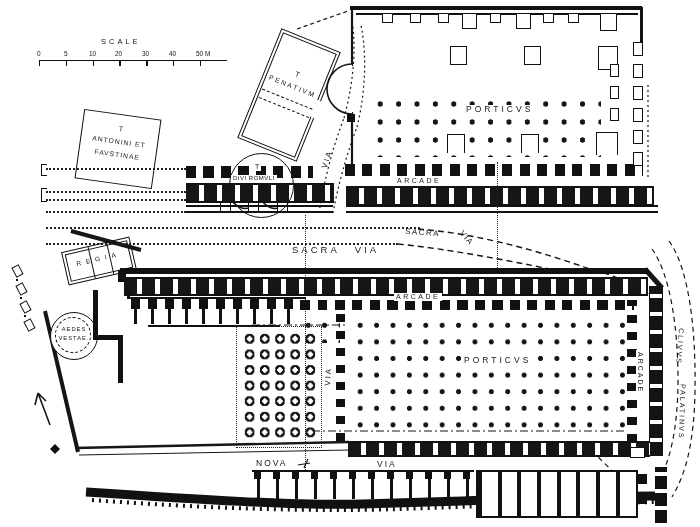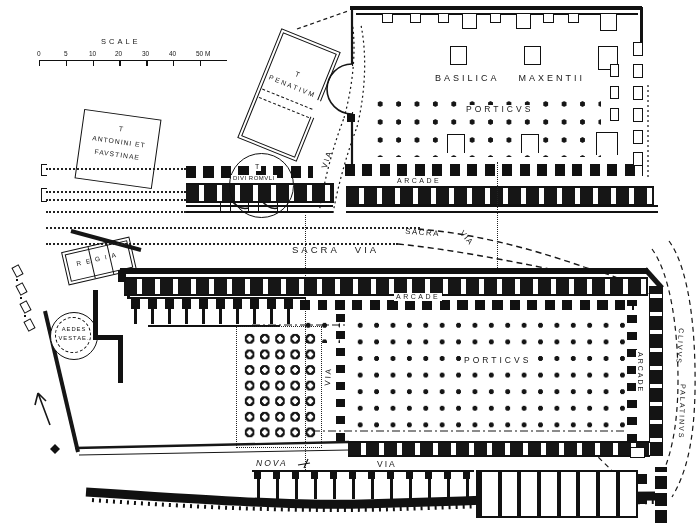--- a/index.html
+++ b/index.html
@@ -142,21 +142,20 @@
   <div class="a box" style="left:598px;top:46px;width:18px;height:22px;"></div>
   <div class="a box" style="left:633px;top:42px;width:8px;height:12px;"></div>
   <div class="a box" style="left:633px;top:64px;width:8px;height:12px;"></div>
   <div class="a box" style="left:633px;top:86px;width:8px;height:12px;"></div>
   <div class="a box" style="left:633px;top:108px;width:8px;height:12px;"></div>
   <div class="a box" style="left:633px;top:130px;width:8px;height:12px;"></div>
   <div class="a box" style="left:633px;top:152px;width:8px;height:12px;"></div>
   <div class="a box" style="left:610px;top:64px;width:7px;height:11px;"></div>
   <div class="a box" style="left:610px;top:86px;width:7px;height:11px;"></div>
   <div class="a box" style="left:610px;top:108px;width:7px;height:11px;"></div>
-  <div class="lb" style="left:435px;top:74px;font-size:9px;letter-spacing:3px;word-spacing:14px;">BASILICA MAXENTII</div>
   <div class="a dots-b" style="left:371px;top:95px;width:230px;height:62px;"></div>
   <div class="a box" style="left:447px;top:134px;width:16px;height:18px;border-bottom:none;"></div>
   <div class="a box" style="left:521px;top:134px;width:16px;height:18px;border-bottom:none;"></div>
   <div class="a box" style="left:596px;top:132px;width:20px;height:22px;border-bottom:none;"></div>
   <div class="a ink" style="left:347px;top:114px;width:8px;height:8px;"></div>
   <div class="lb wbg" style="left:464px;top:105px;font-size:8.5px;letter-spacing:3px;">PORTICVS</div>
   <div class="lb wbg" style="left:395px;top:177px;font-size:7px;letter-spacing:2.5px;">ARCADE</div>
 
   <div class="lb" style="left:308px;top:155px;width:40px;text-align:center;font-size:8px;letter-spacing:2px;transform:rotate(-72deg);">VIA</div>
 
@@ -214,21 +213,21 @@
   <div class="a dots-l" style="left:300px;top:317px;width:40px;height:26px;"></div>
 
   <div class="a" style="left:236px;top:326px;width:84px;height:120px;border:1px dotted #222;"></div>
   <div class="a rings" style="left:242px;top:331px;width:76px;height:112px;"></div>
 
   <div class="lb wbg" style="left:462px;top:356px;font-size:8.5px;letter-spacing:3px;">PORTICVS</div>
   <div class="lb wbg" style="left:394px;top:293px;font-size:7px;letter-spacing:2.5px;">ARCADE</div>
   <div class="lb wbg" style="left:636px;top:350px;font-size:7px;letter-spacing:2px;writing-mode:vertical-rl;padding:2px 0;">ARCADE</div>
   <div class="lb wbg" style="left:312px;top:372px;width:30px;text-align:center;font-size:8px;letter-spacing:2px;transform:rotate(-86deg);">VIA</div>
 
-  <div class="lb" style="left:256px;top:459px;font-size:8.5px;letter-spacing:2px;font-style:italic;">NOVA</div>
+  <div class="lb" style="left:256px;top:459px;font-size:8.5px;letter-spacing:2px;">NOVA</div>
   <div class="lb" style="left:377px;top:460px;font-size:8.5px;letter-spacing:2px;">VIA</div>
 
   <div class="a ink" style="left:252px;top:470px;width:222px;height:2px;"></div>
   <div class="a cheads" style="left:254px;top:471px;width:218px;height:8px;"></div>
   <div class="a cstems" style="left:257px;top:479px;width:215px;height:20px;"></div>
   <div class="a" style="left:476px;top:470px;width:158px;height:44px;background:#fff;border:2px solid #111;">
     <div class="a" style="left:0;top:0;right:0;bottom:0;background:repeating-linear-gradient(90deg,#111 0 4px,transparent 4px 19.7px);"></div>
   </div>
 
   <div class="a" style="left:655px;top:467px;width:12px;height:56px;background:repeating-linear-gradient(0deg,#111 0 13px,#fff 13px 17px);"></div>

